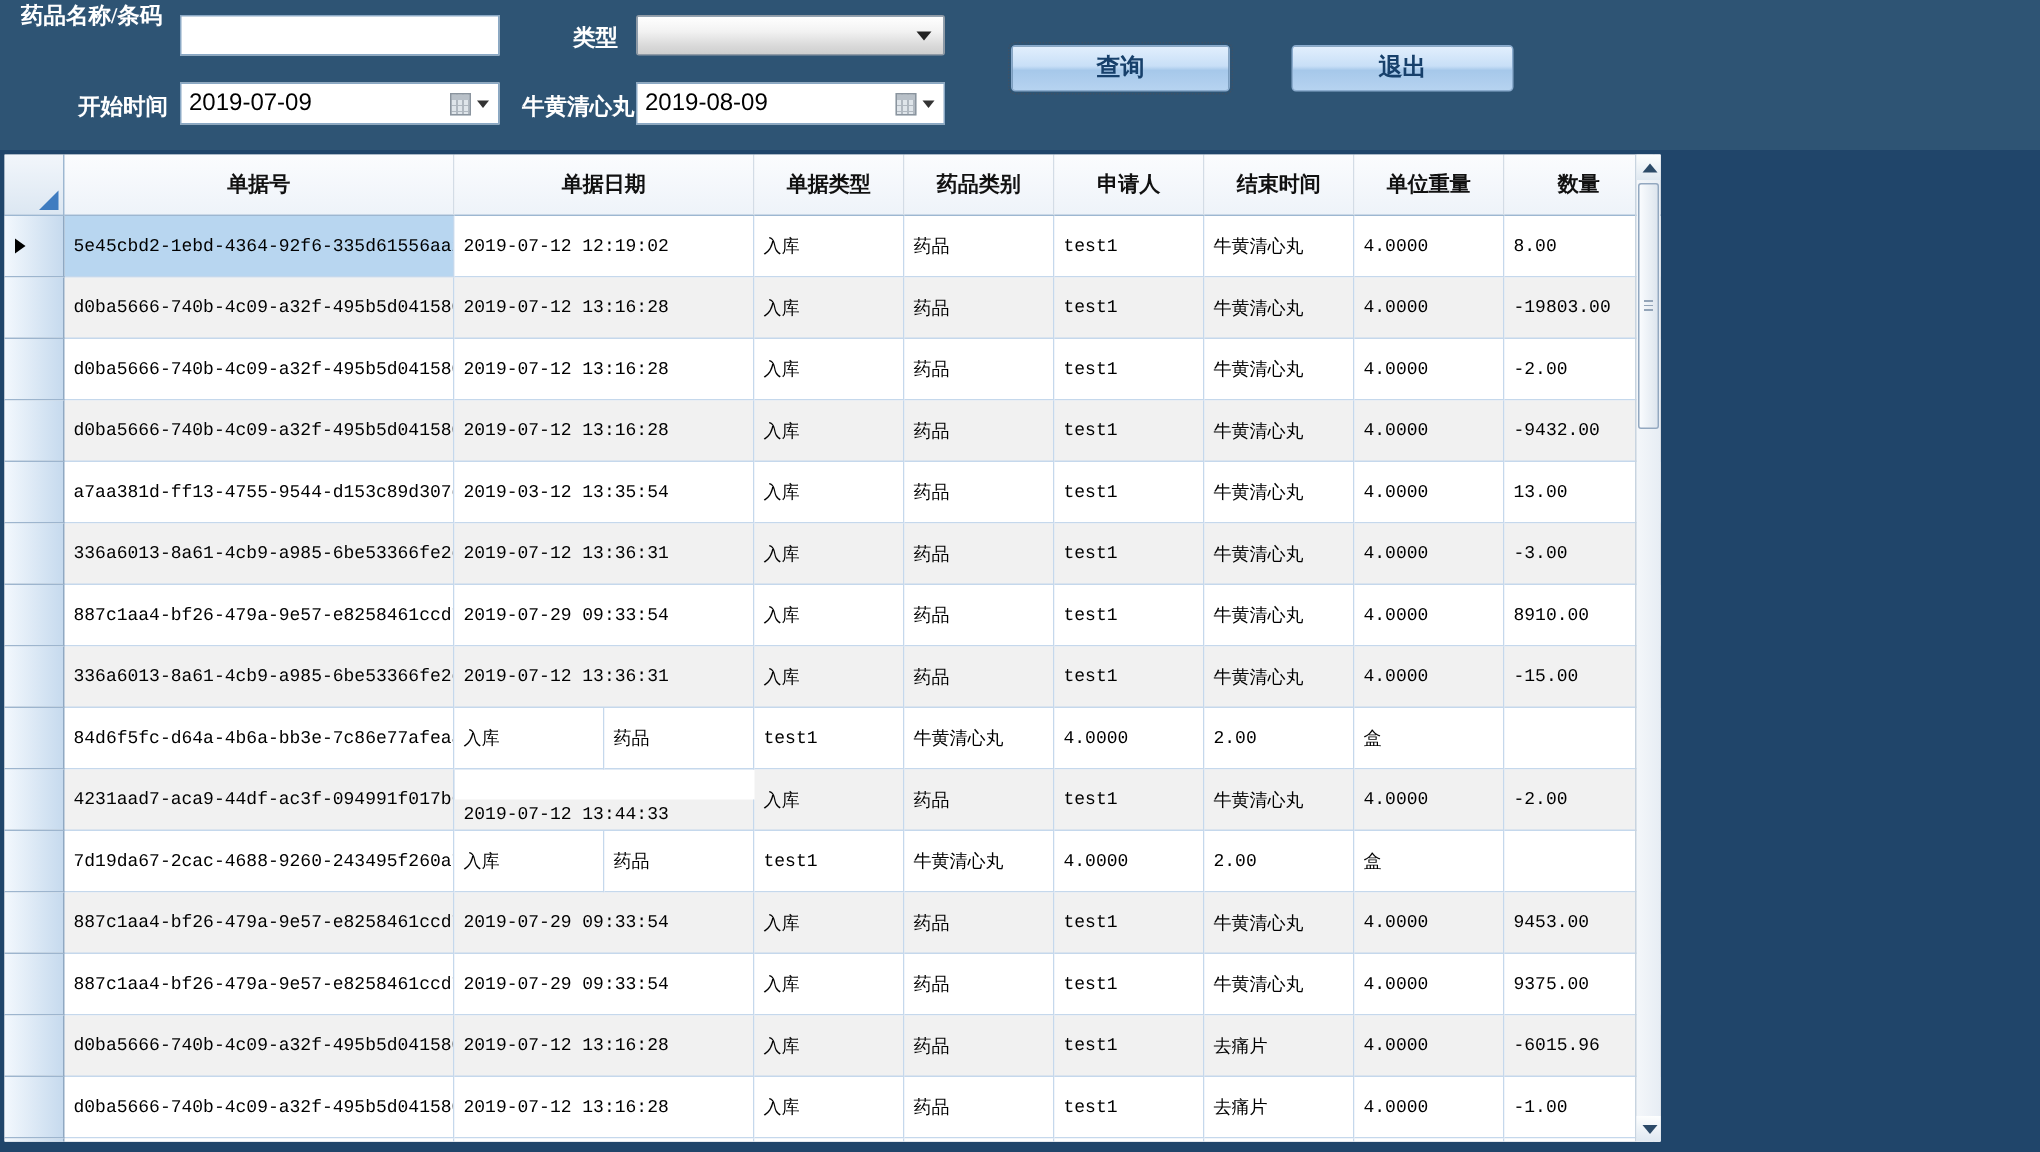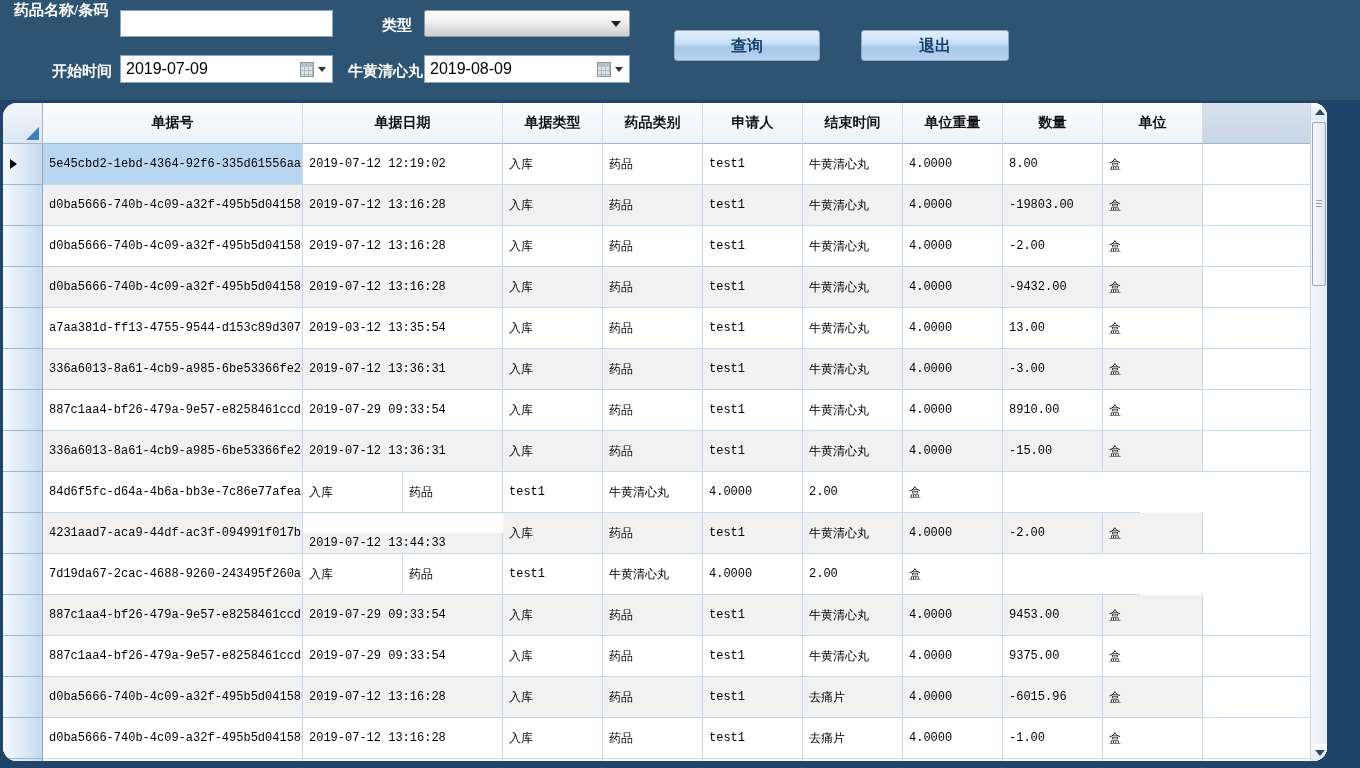--- a/index.html
+++ b/index.html
@@ -62,21 +62,21 @@
     font-family: "Liberation Sans", sans-serif;
   }
   #query-button { left: 674px; top: 30px; width: 146px; outline: 1px dotted #3d5166; outline-offset: 1px; }
   #exit-button  { left: 861px; top: 30px; width: 148px; }
 
   
   #grid {
     position: absolute; left: 0; top: 100px; width: 1360px; height: 668px;
     background: #20456a; padding: 3px 0 7px 3px;
   }
-  #grid-inner { width: 1324px; height: 658px; overflow: hidden; background: #ffffff; position: relative; border-radius: 14px; }
+  #grid-inner { width: 1104px; height: 658px; overflow: hidden; background: #ffffff; position: relative; }
   .hrow { display: flex; height: 41px; }
   .hcell {
     background: linear-gradient(#fbfcfe, #eef3f9);
     border-right: 1px solid #d3dce6; border-bottom: 1px solid #9db7d1;
     font-size: 14px; font-weight: 700; color: #111;
     display: flex; align-items: center; justify-content: center;
     flex: none; overflow: hidden;
   }
   .hcell.filler { background: linear-gradient(#d7e1ee, #c9d6e6); border-right: none; }
   .corner {

